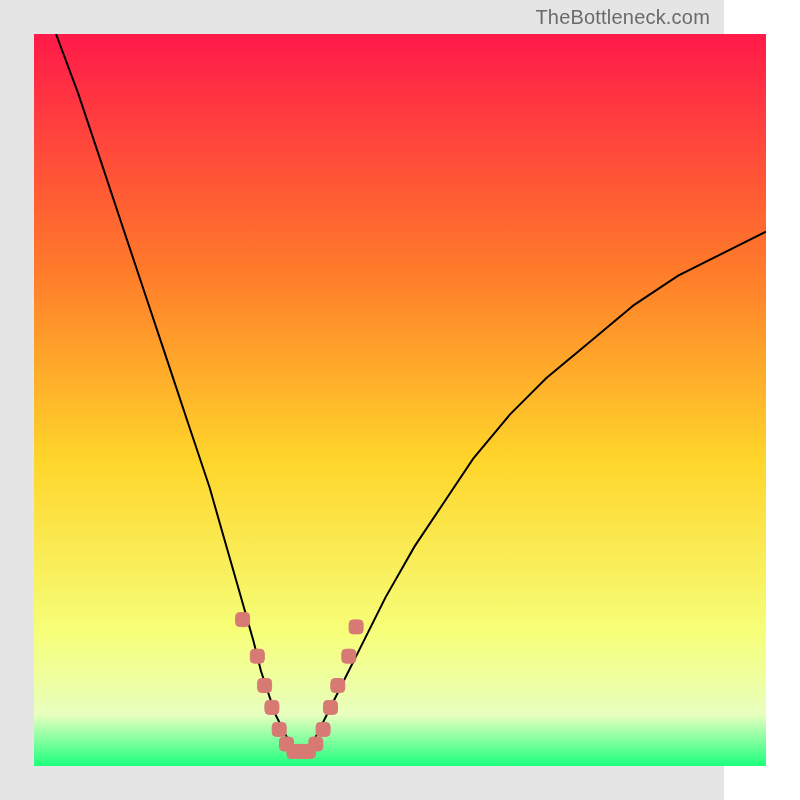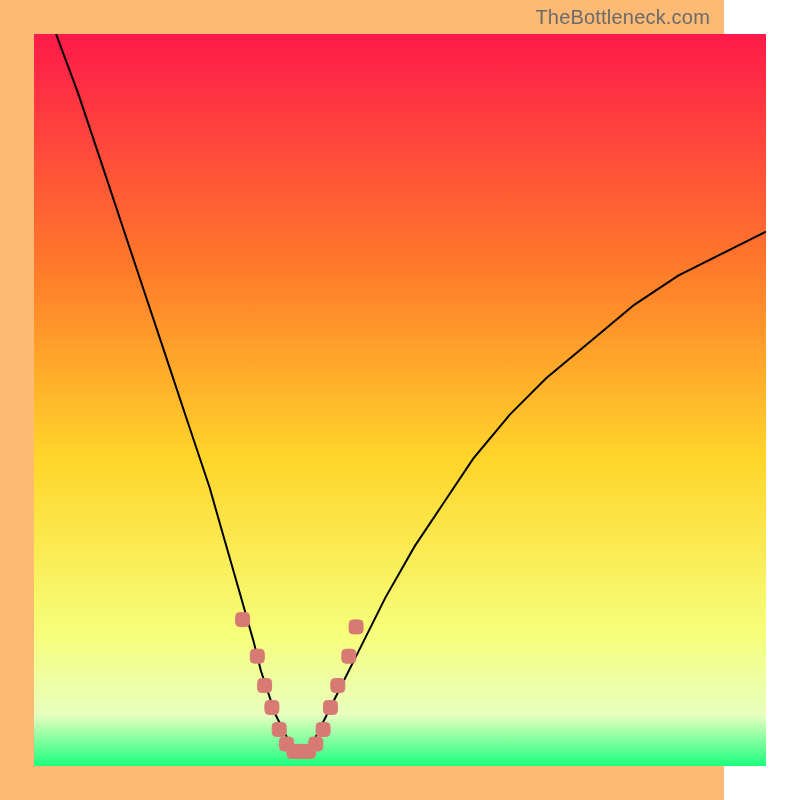--- a/index.html
+++ b/index.html
@@ -5,21 +5,21 @@
   body {
     margin: 0;
     padding: 0;
     background: #ffffff;
     font-family: Arial, Helvetica, sans-serif;
   }
   .canvas {
     width: 724px;
     height: 800px;
     position: relative;
-    background: #fdba74;
+    background: #e5e5e5;
   }
   .watermark {
     position: absolute;
     top: 6px;
     right: 14px;
     color: #6a6a6a;
     font-size: 20px;
     z-index: 10;
     letter-spacing: 0.2px;
   }

